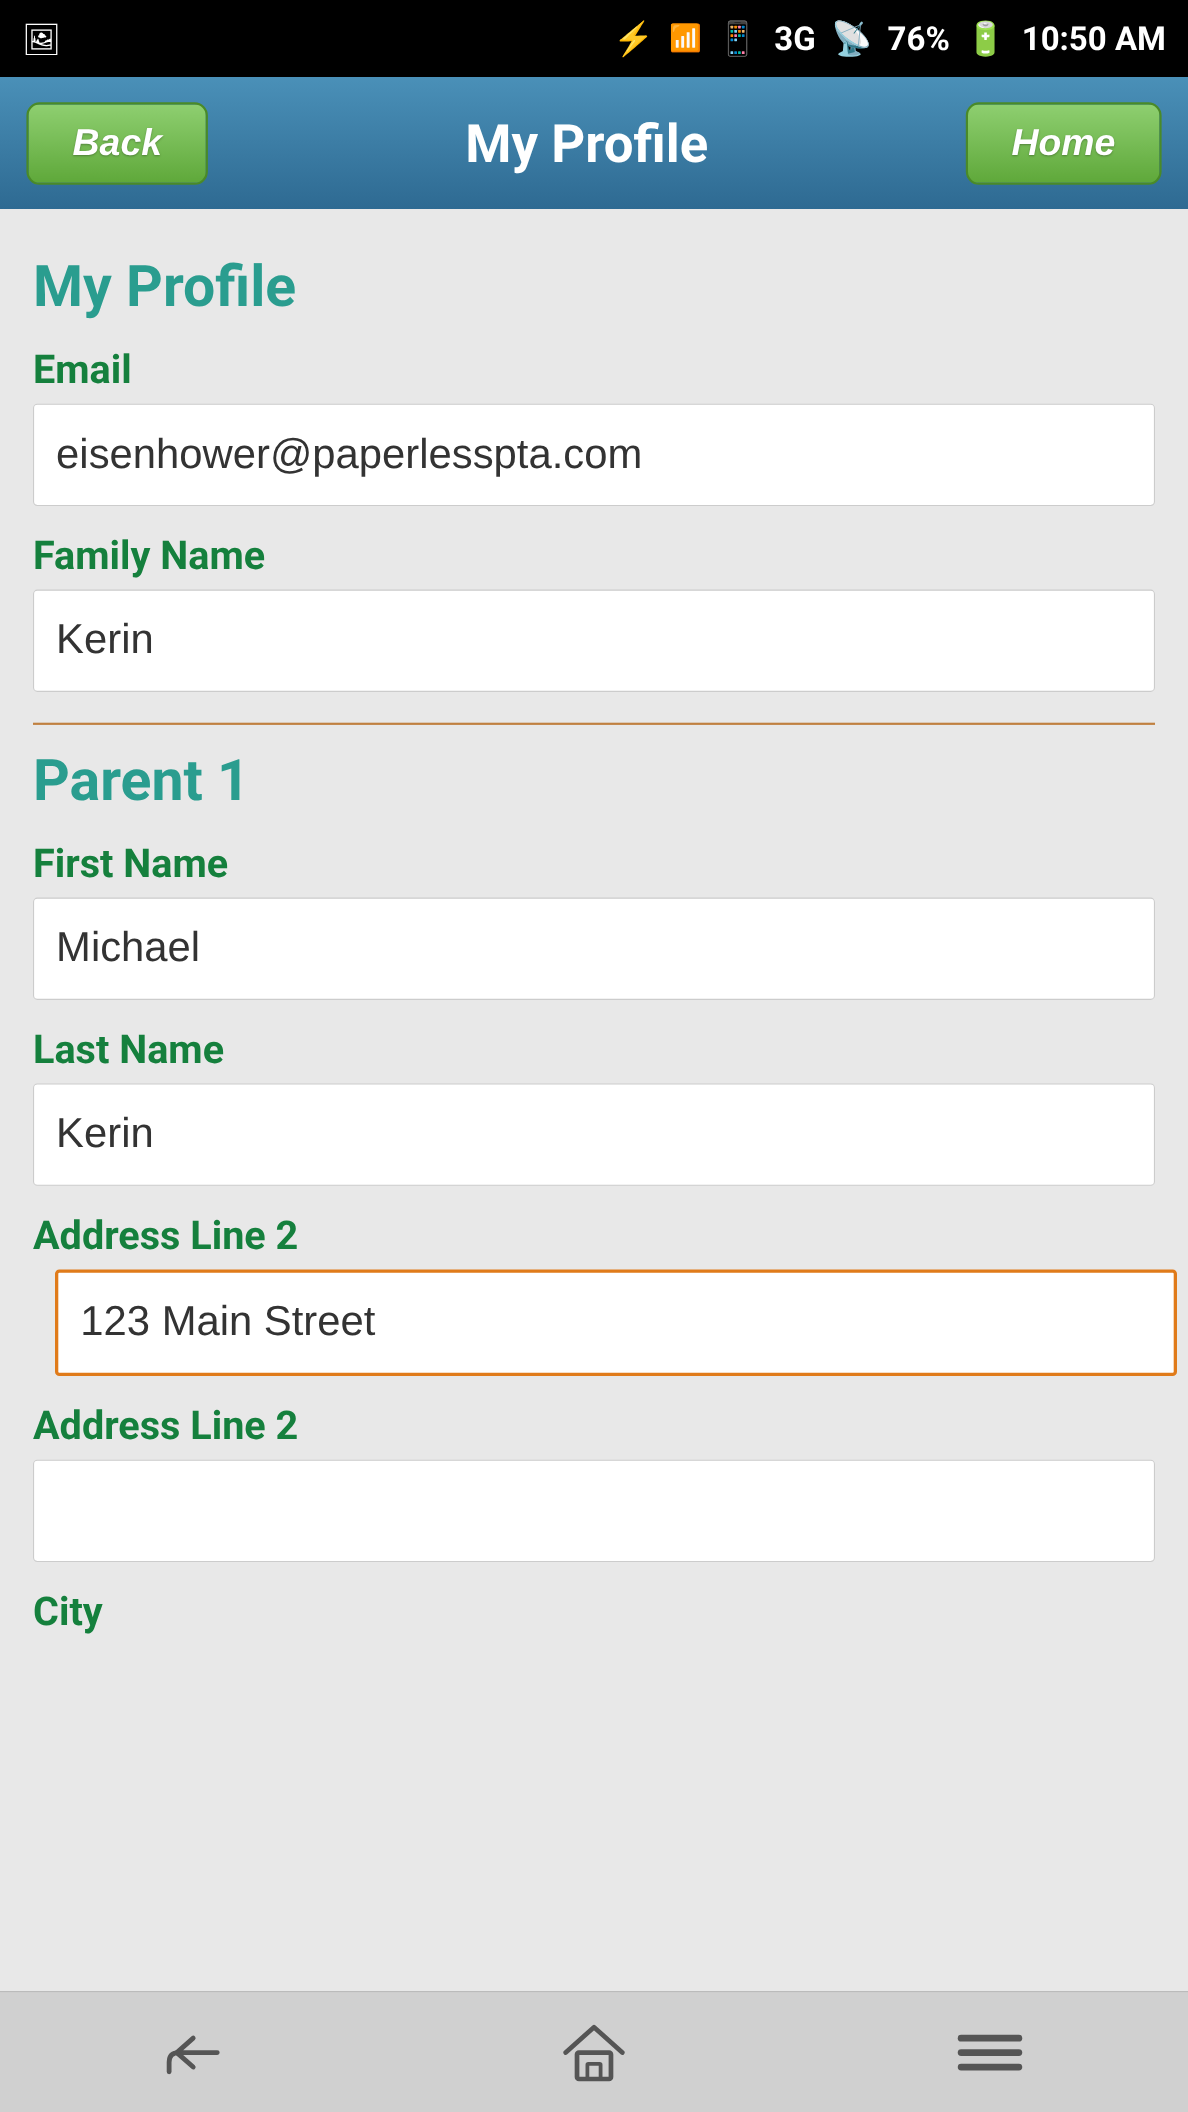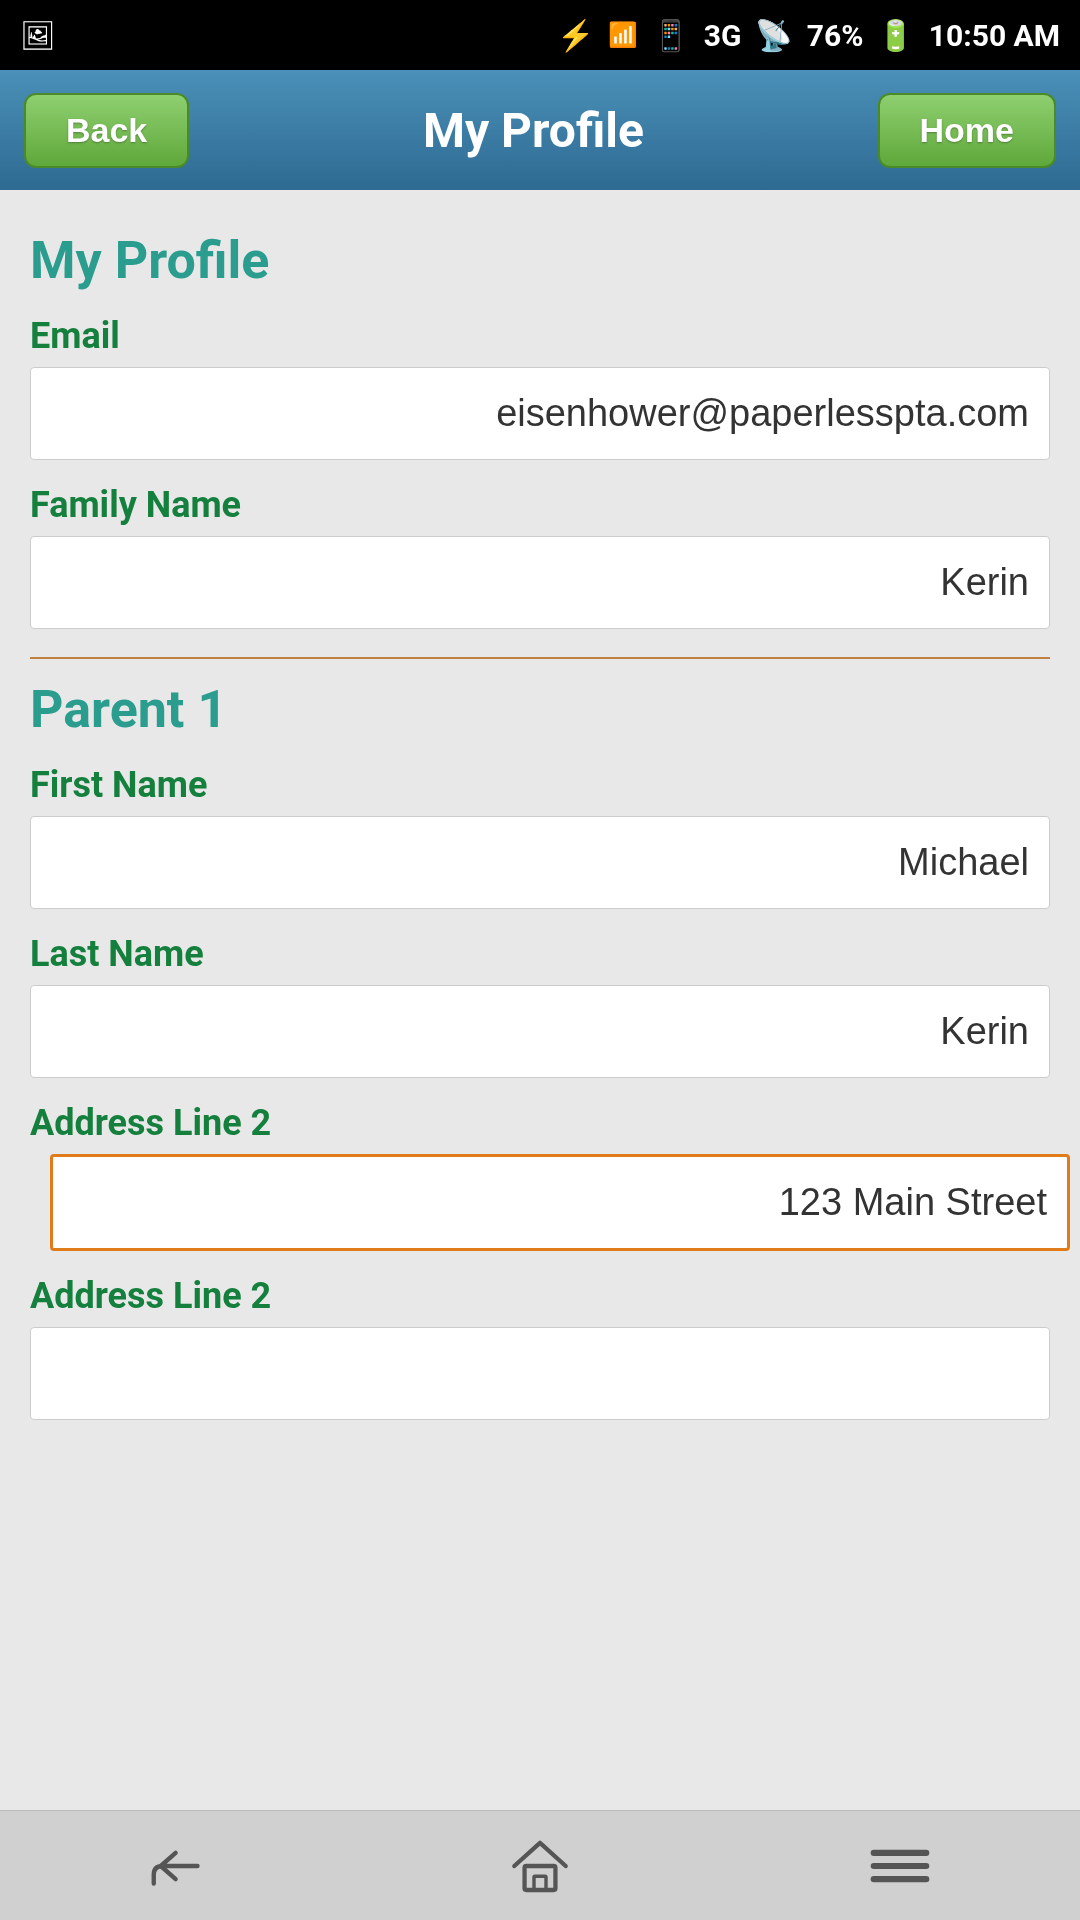--- a/index.html
+++ b/index.html
@@ -54,20 +54,21 @@
     .nav-btn {
       background: linear-gradient(180deg, #8ecf70 0%, #5fa83a 100%);
       border: 2px solid #4a8a28;
       border-radius: 12px;
       color: #fff;
       font-size: 34px;
       font-weight: bold;
       padding: 16px 40px;
       cursor: pointer;
       text-shadow: 0 1px 2px rgba(0,0,0,0.3);
+      font-style: italic;
     }
     .nav-title {
       color: #fff;
       font-size: 48px;
       font-weight: bold;
       text-align: center;
       flex: 1;
     }
 
     
@@ -95,21 +96,20 @@
 
     .field-input {
       width: 100%;
       background-color: #fff;
       border: 1.5px solid #ccc;
       border-radius: 4px;
       padding: 24px 20px;
       font-size: 38px;
       color: #333;
       outline: none;
-      text-align: right;
     }
 
     .field-input.active-field {
       border: 3px solid #e07b1a;
       background-color: #fff;
       margin-left: 20px;
     }
 
     .section-divider {
       border: none;
@@ -184,20 +184,21 @@
 
   <div class="field-label">Last Name</div>
   <input class="field-input" type="text" value="Kerin" style="">
 
   <div class="field-label">Address Line 2</div>
   <input class="field-input active-field" type="text" value="123 Main Street" style="">
 
   <div class="field-label">Address Line 2</div>
   <input class="field-input" type="text" value="" style="">
 
+  <div class="field-label">City</div>
 
 </div>
 
 <div class="bottom-nav">
   <button class="bottom-nav-btn">
     <svg class="bottom-icon" viewBox="0 0 80 60" fill="none" xmlns="http://www.w3.org/2000/svg">
       <path d="M60 30 L20 30 M35 15 L18 30 L35 45" stroke="#555" stroke-width="5" stroke-linecap="round" stroke-linejoin="round"></path>
       <path d="M20 30 Q10 30 10 40 L10 50" stroke="#555" stroke-width="5" stroke-linecap="round" fill="none"></path>
     </svg>
   </button>

